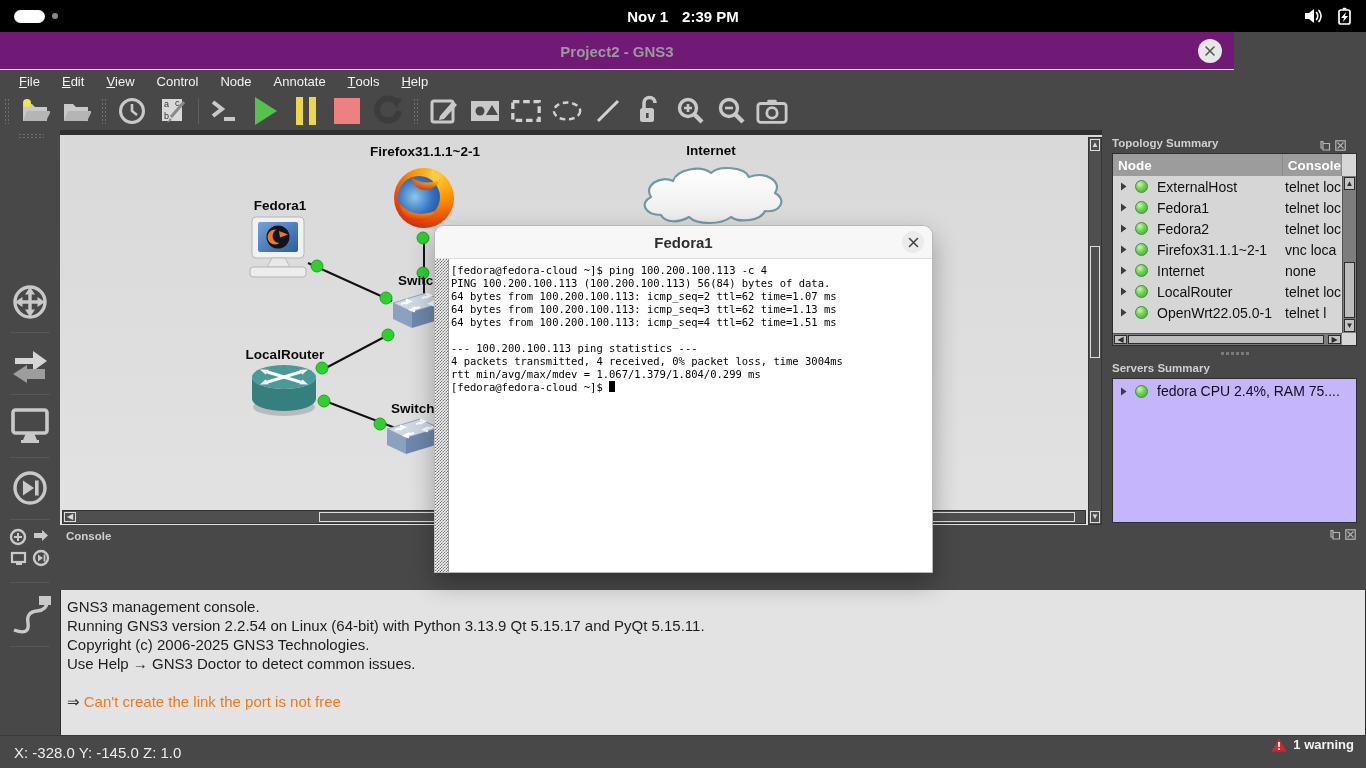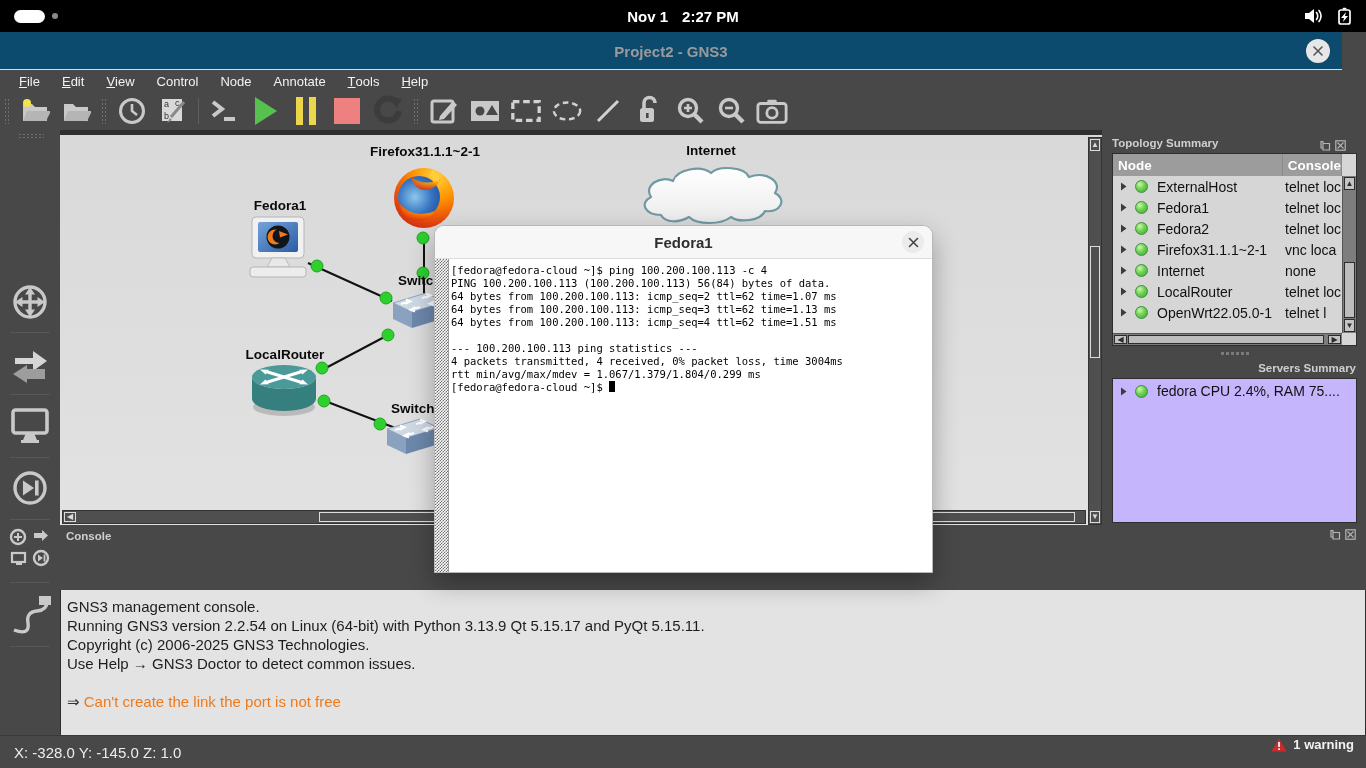--- a/index.html
+++ b/index.html
@@ -12,21 +12,21 @@
             display:flex; align-items:center; }
   .tb-left { position:absolute; left:14px; top:0; height:32px; display:flex; align-items:center; gap:7px; }
   .ws-pill { width:31px; height:13px; border-radius:7px; background:#fff; }
   .ws-dot  { width:6px; height:6px; border-radius:50%; background:#8a8a8a; }
   .tb-center { position:absolute; left:0; right:0; top:0; height:32px; display:flex;
                align-items:center; justify-content:center; gap:14px; color:#fff;
                font-weight:700; font-size:15px; }
   .tb-right { position:absolute; right:14px; top:0; height:32px; display:flex; align-items:center; gap:14px; }
 
   
-  #titlebar { position:absolute; left:0; top:32px; width:1342px; height:38px; background:#0c4a6e;
+  #titlebar { position:absolute; left:0; top:32px; width:1234px; height:38px; background:#701a75;
               border-bottom:1px solid #ddd; }
   #titlebar .wtitle { position:absolute; left:0; right:0; top:0; height:38px; display:flex;
                       align-items:center; justify-content:center; color:#9a9a9a;
                       font-weight:700; font-size:15px; }
   .win-close { position:absolute; right:12px; top:7px; width:24px; height:24px; border-radius:50%;
                background:#e7e7e7; display:flex; align-items:center; justify-content:center; }
 
   
   #menubar { position:absolute; left:0; top:70px; width:1366px; height:22px; background:#484848;
              display:flex; align-items:center; padding-left:8px; }
@@ -150,21 +150,21 @@
 
 <div id="stage">
 
   <div id="topbar">
     <div class="tb-left">
       <div class="ws-pill"></div>
       <div class="ws-dot"></div>
     </div>
     <div class="tb-center">
       <span>Nov 1</span>
-      <span>2:27 PM</span>
+      <span>2:39 PM</span>
     </div>
     <div class="tb-right">
       <span>
         <svg width="19" height="16" viewBox="0 0 19 16">
           <polygon points="1,5 5,5 10,1 10,15 5,11 1,11" fill="#fff"></polygon>
           <path d="M12.5 4.5 q2.5 3.5 0 7 M15 2.5 q4 5.5 0 11" stroke="#fff" stroke-width="1.6" fill="none" stroke-linecap="round"></path>
         </svg>
       </span>
       <span>
         <svg width="15" height="19" viewBox="0 0 15 19">
@@ -622,21 +622,21 @@
           </div>
         <div class="lt-thumb"></div>
         <div class="lt-btn b-rt">
             <span class="arrow-glyph" style="color:#2c2c2c;">▶</span>
           </div>
       </div>
     </div>
 
     <div class="dock-split" style="top:221px;"></div>
 
-    <div class="dock-title" style="top:201px; top:228px;justify-content:flex-end;">
+    <div class="dock-title" style="top:201px; top:228px;">
       <span>Servers Summary</span>
       <span class="dock-icons" style="top:232px;">
         <svg width="11" height="11" viewBox="0 0 11 11">
             <path d="M3 3.5 h6.5 v6.5 h-6.5z M3 3.5 v-2 h-2 v6.5 h2" fill="none" stroke="#b5b5b5" stroke-width="1.2"></path>
           </svg>
         <svg width="11" height="11" viewBox="0 0 11 11">
             <rect x="0.8" y="0.8" width="9.4" height="9.4" fill="none" stroke="#b5b5b5" stroke-width="1.2"></rect>
             <path d="M2.5 2.5 l6 6 M8.5 2.5 l-6 6" stroke="#b5b5b5" stroke-width="1.1"></path>
           </svg>
       </span>

